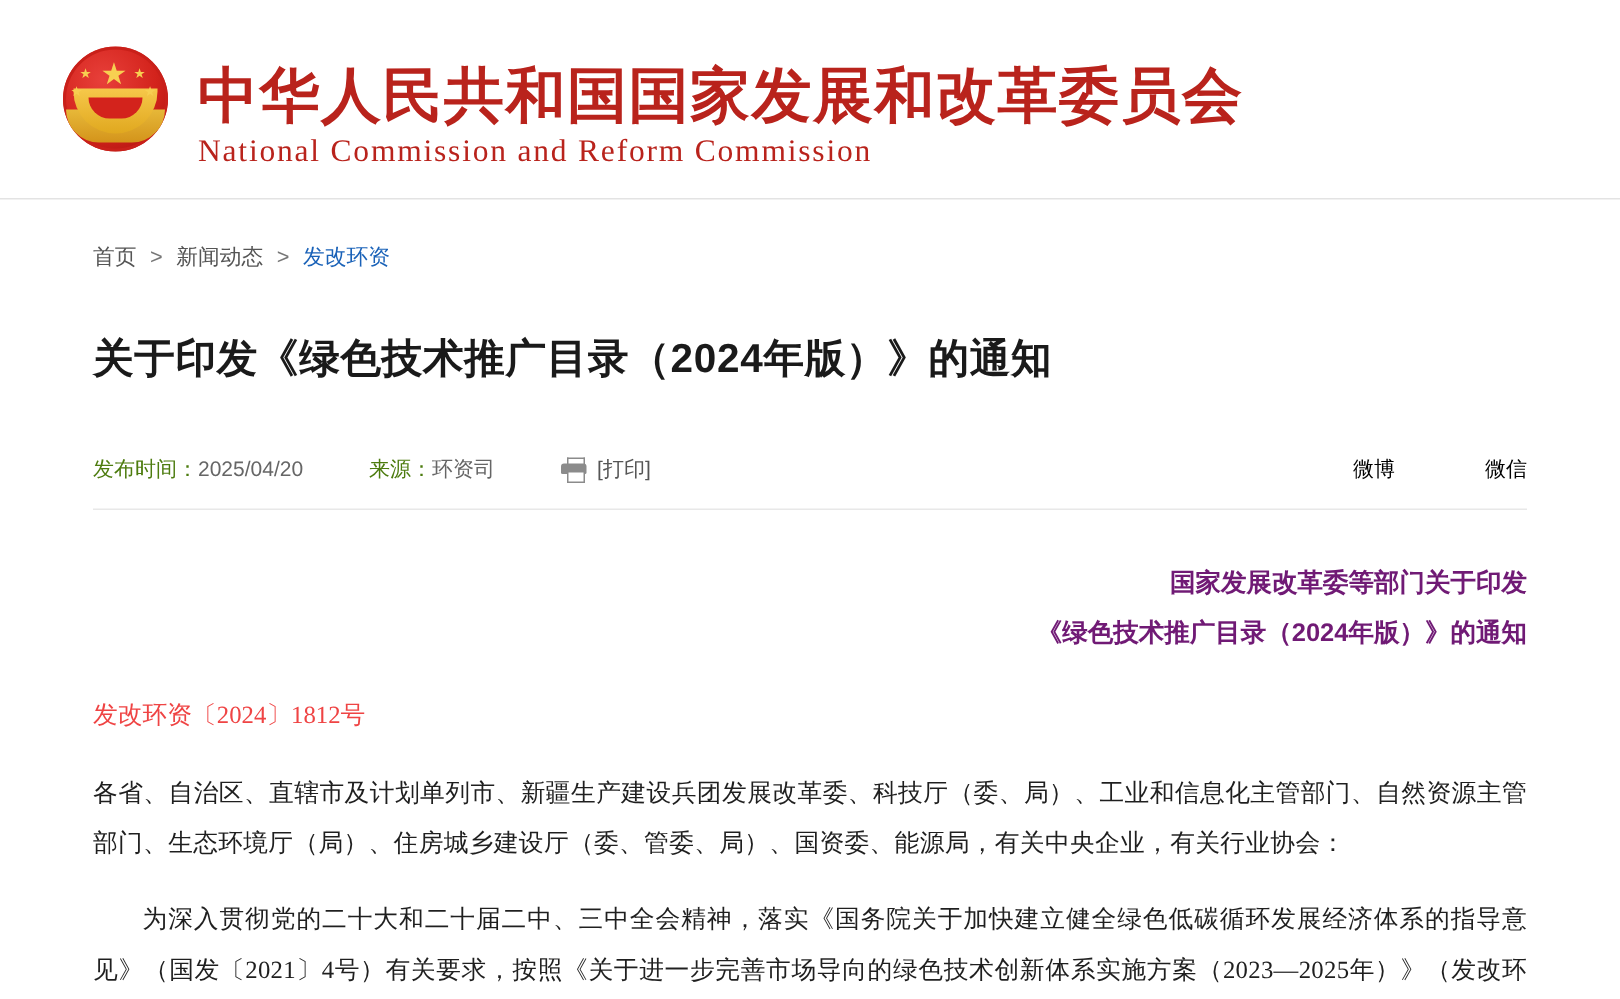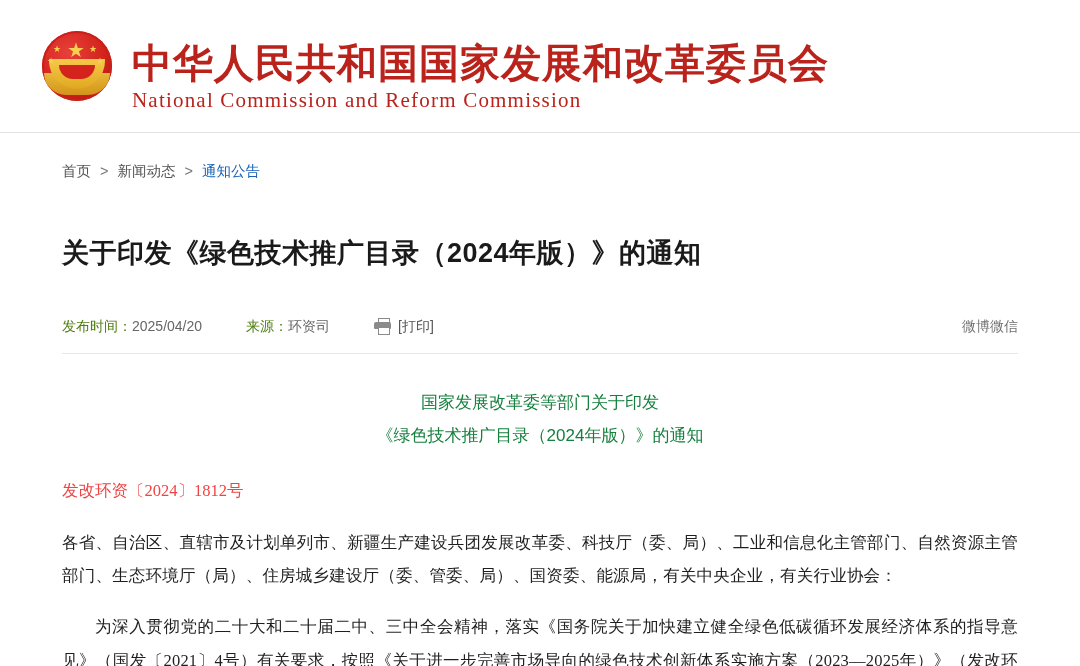--- a/index.html
+++ b/index.html
@@ -119,39 +119,40 @@
   .breadcrumb .crumb-current {
     color: #1a62b8;
   }
   .crumb { color: #555; text-decoration: none; }
 
   .doc-title {
     font-size: 27px;
     font-weight: bold;
     color: #1a1a1a;
     line-height: 1.5;
-    margin-top: 52px;
+    margin-top: 38px;
     margin-bottom: 0;
     letter-spacing: .5px;
   }
 
   .meta-bar {
     margin-top: 44px;
     border-bottom: 1px solid #e8e8e8;
     padding-bottom: 17px;
     display: flex;
     align-items: center;
     font-size: 14px;
     color: #666666;
   }
   .meta-item { margin-right: 44px; white-space: nowrap; }
   .meta-item .m-label { color: #4d7c0f; }
   .meta-item .m-value { color: #666; }
   .print-wrap {
     display: flex;
+    align-items: center;
     color: #555;
     white-space: nowrap;
   }
   .printer-icon {
     display: inline-block;
     width: 17px;
     height: 15px;
     position: relative;
     margin-right: 7px;
   }
@@ -177,38 +178,39 @@
     border: 1px solid #8b8b8b;
     background: #fff;
   }
   .share-right {
     margin-left: auto;
     display: flex;
     align-items: center;
   }
   .share-item {
     font-size: 14px;
-    color: #737373;
+    color: #000000;
+    margin-left: 60px;
     white-space: nowrap;
   }
 
   
   .article {
     padding-top: 32px;
     font-family: "Liberation Serif", serif;
     font-size: 16.5px;
     color: #1f1f1f;
     line-height: 2.05;
   }
   .art-head {
-    text-align: center;
+    text-align: right;
     font-family: "Liberation Sans", sans-serif;
-    font-weight: normal;
+    font-weight: bold;
     font-size: 17px;
-    color: #15803d;
+    color: #701a75;
     line-height: 1.95;
   }
   .doc-number {
     text-align: left;
     margin-top: 22px;
     font-size: 16.5px;
     color: #ef4444;
   }
   .para {
     margin-top: 18px;
@@ -239,21 +241,21 @@
     </div>
   </div>
 
   <div class="content">
 
     <div class="breadcrumb">
       <span class="crumb">首页</span>
       <span class="sep">&gt;</span>
       <span class="crumb">新闻动态</span>
       <span class="sep">&gt;</span>
-      <span class="crumb-current">通知公告</span>
+      <span class="crumb-current">发改环资</span>
     </div>
 
     <h1 class="doc-title">关于印发《绿色技术推广目录（2024年版）》的通知</h1>
 
     <div class="meta-bar">
       <div class="meta-item">
         <span class="m-label">发布时间：</span><span class="m-value">2025/04/20</span>
       </div>
       <div class="meta-item">
         <span class="m-label">来源：</span><span class="m-value">环资司</span>

